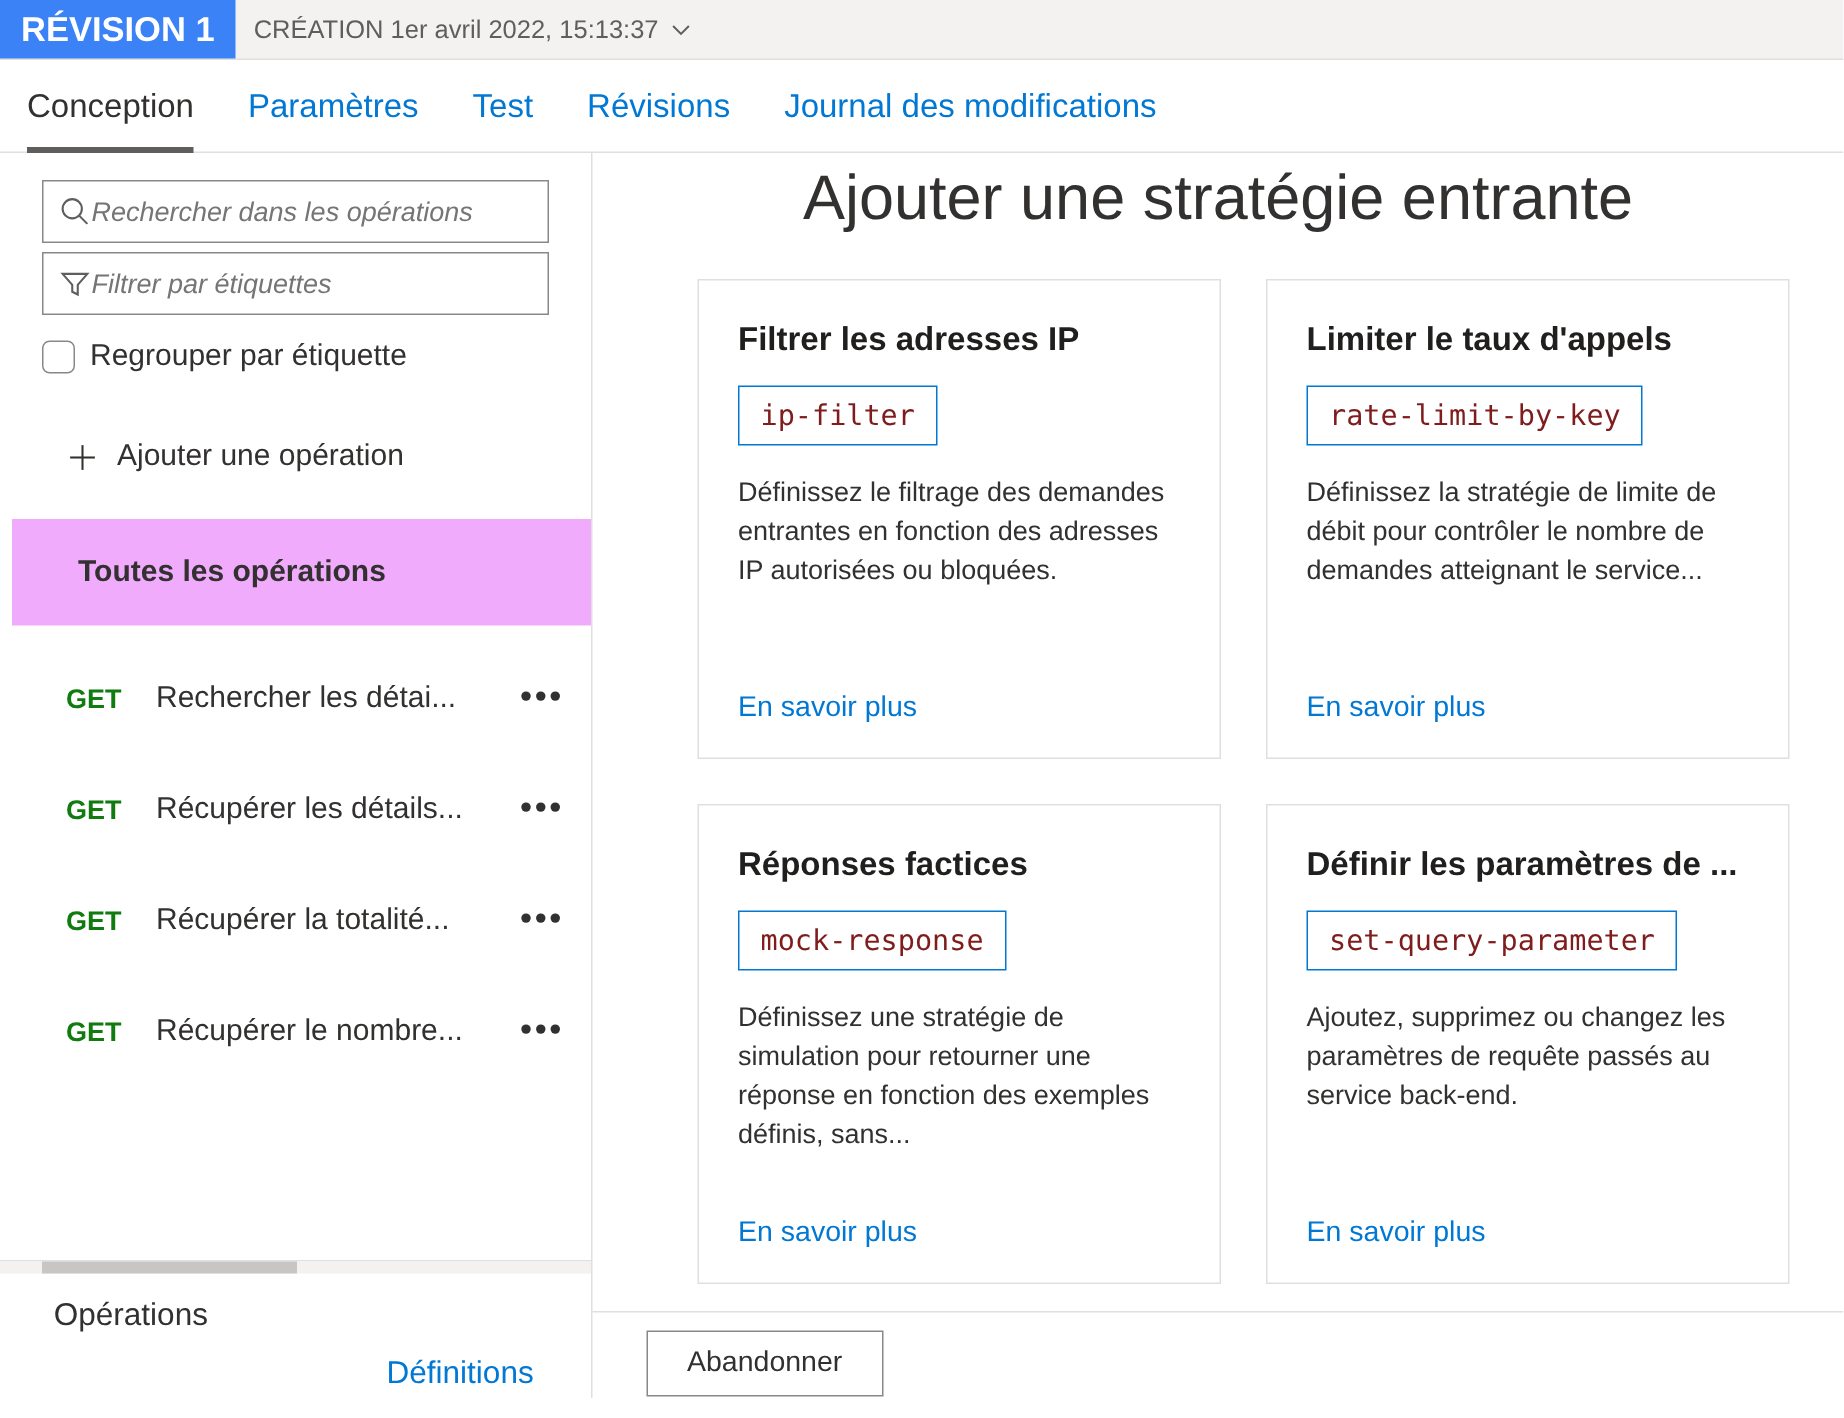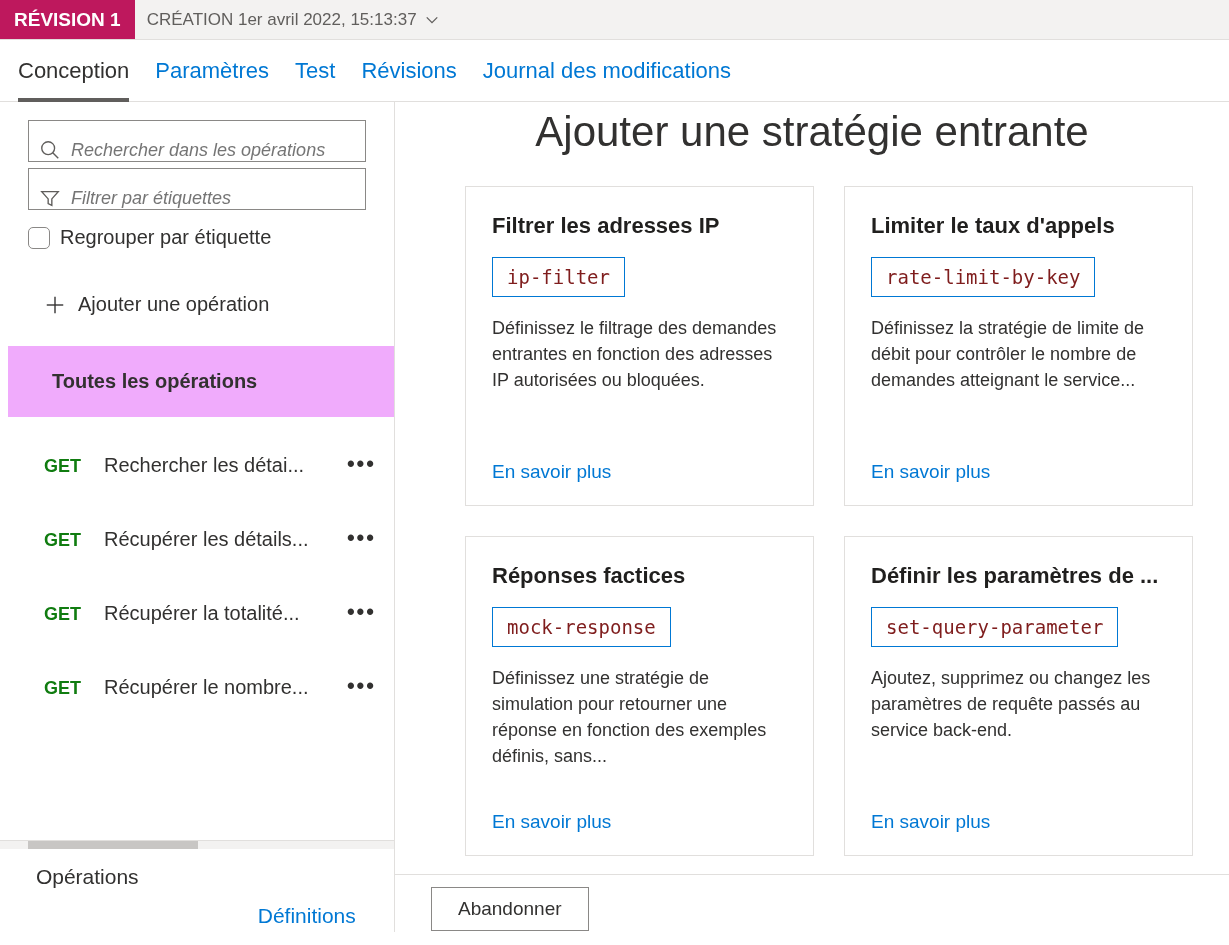--- a/index.html
+++ b/index.html
@@ -11,45 +11,45 @@
     width: 1229px;
   }
   .top-bar {
     height: 40px;
     background: #f3f2f1;
     display: flex;
     align-items: stretch;
     border-bottom: 1px solid #e1dfdd;
   }
   .revision-badge {
-    background: #be185d;
+    background: #3b82f6;
     color: #fff;
     font-weight: 600;
-    font-size: 19px;
+    font-size: 23px;
     padding: 0 14px;
     display: flex;
     align-items: center;
   }
   .creation-info {
     display: flex;
     align-items: center;
     padding: 0 12px;
     color: #605e5c;
     font-size: 17px;
     gap: 8px;
   }
   .chevron-down {
     width: 14px; height: 14px;
     stroke: #605e5c;
     stroke-width: 1.5;
     fill: none;
   }
   .tabs-row {
     display: flex;
-    gap: 26px;
+    gap: 36px;
     padding: 18px 18px 0 18px;
     border-bottom: 1px solid #e1dfdd;
   }
   .tab {
     font-size: 22px;
     padding-bottom: 14px;
     color: #0078d4;
     cursor: pointer;
   }
   .tab.active {
@@ -68,23 +68,22 @@
     flex-direction: column;
     padding-top: 18px;
     min-height: 830px;
     position: relative;
   }
   .search-box, .filter-box {
     margin: 0 28px 6px 28px;
     border: 1px solid #8a8886;
     height: 42px;
     display: flex;
-    align-items: flex-end;
+    align-items: center;
     padding: 0 10px;
-    gap: 10px;
   }
   .search-box input, .filter-box input {
     border: none;
     outline: none;
     font-size: 18px;
     font-style: italic;
     color: #605e5c;
     width: 100%;
     background: transparent;
   }

